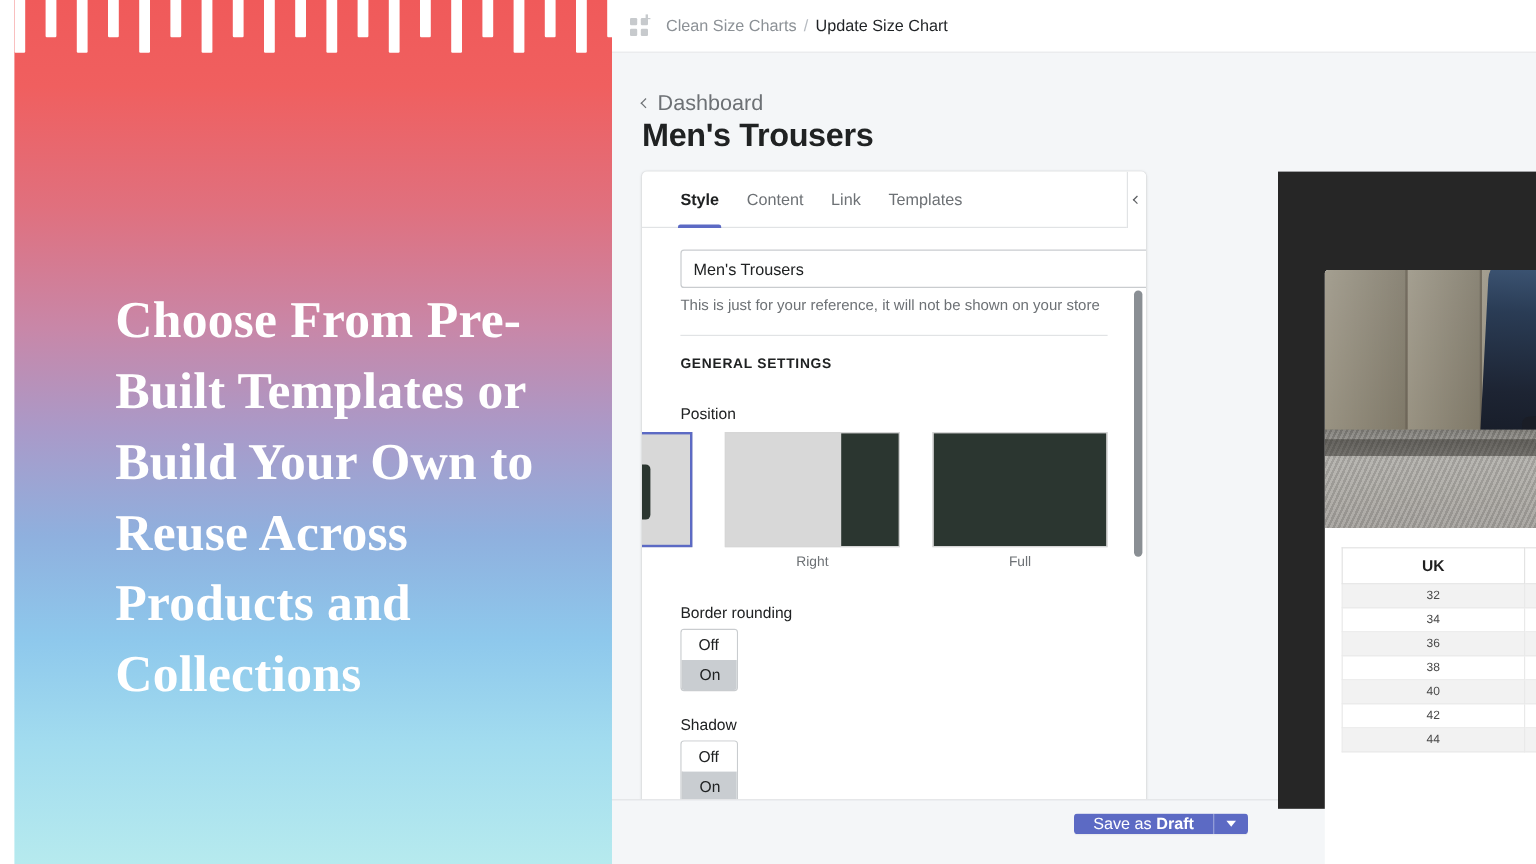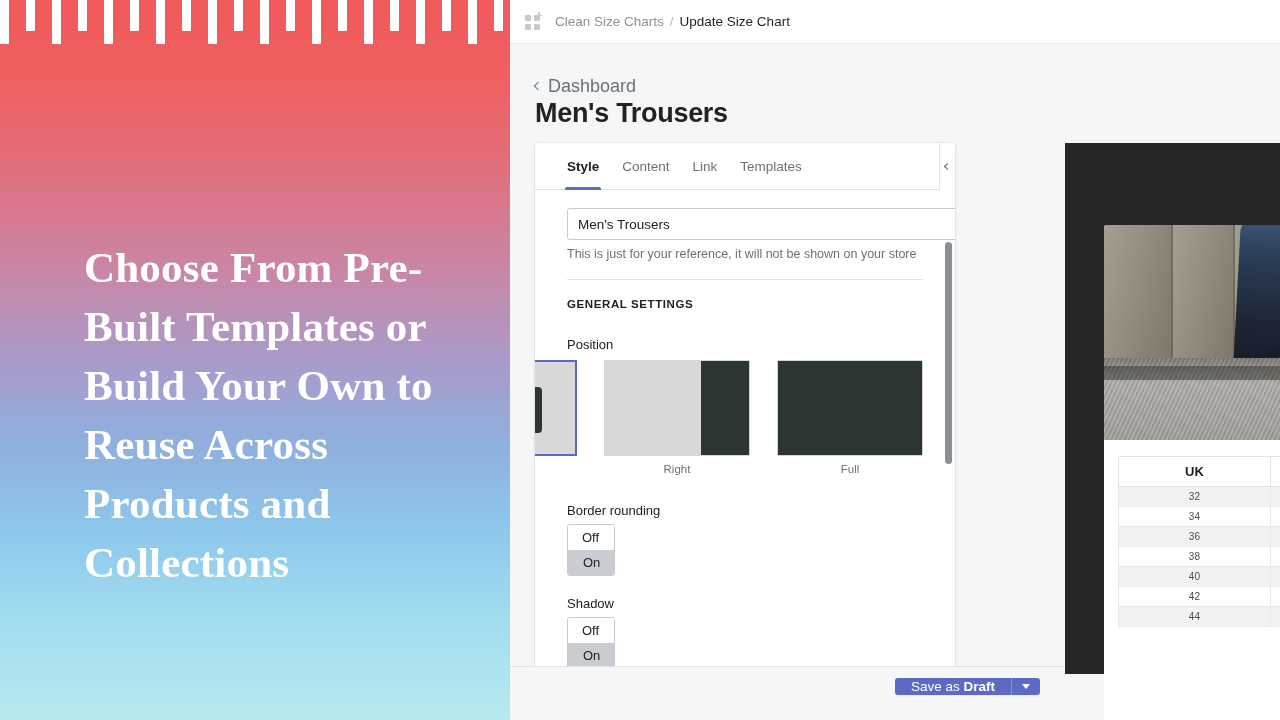--- a/index.html
+++ b/index.html
@@ -5,21 +5,21 @@
   * { box-sizing: border-box; margin: 0; padding: 0; }
   html, body {
     width: 1280px; height: 720px; overflow: hidden;
     font-family: "Liberation Sans", sans-serif;
     background: #ffffff;
   }
   #root { position: relative; width: 1280px; height: 720px; overflow: hidden; }
 
   
   .promo {
-    position: absolute; left: 0; top: 0; width: 604px; height: 720px;
+    position: absolute; left: 12px; top: 0; width: 604px; height: 720px;
     background: linear-gradient(to bottom,
         #f05a5a 0%, #f05f5f 10%, #e0707e 24%, #c887a8 38%,
         #a99ac9 50%, #8fb0de 62%, #8ec8ec 74%, #a2dcef 86%, #b6eaee 100%);
     overflow: hidden;
   }
   .ruler {
     position: absolute; left: 0; top: 0; width: 510px; height: 54px;
     display: flex; align-items: flex-start;
   }
   .ruler .tick {

